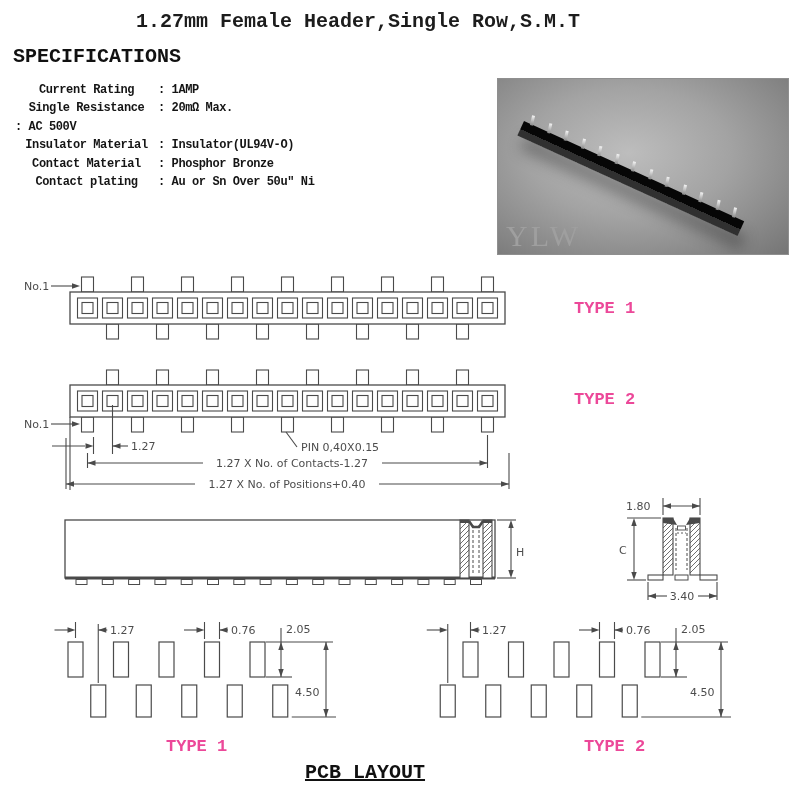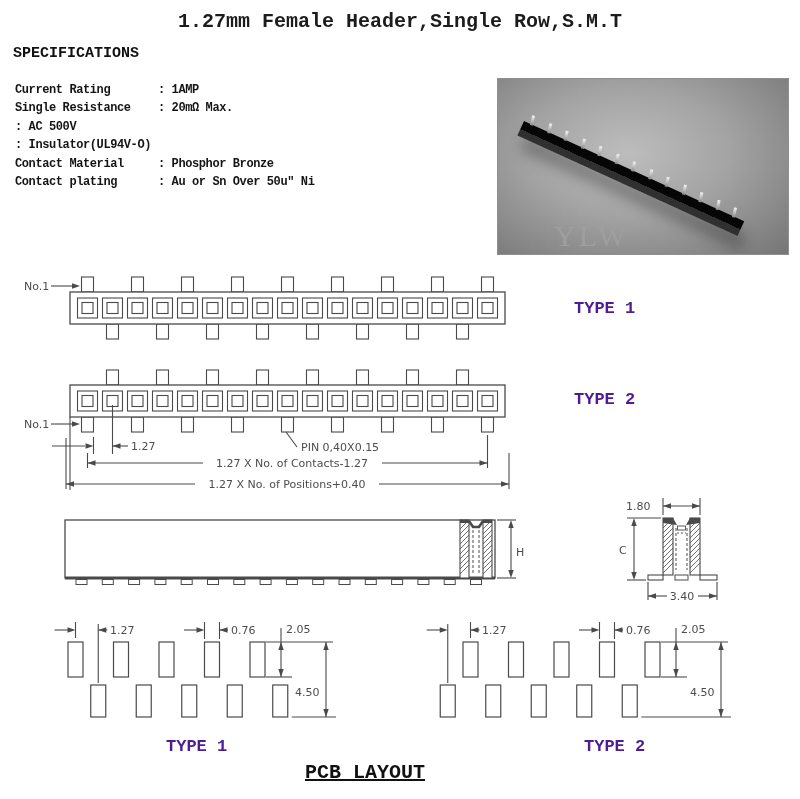--- a/index.html
+++ b/index.html
@@ -1,50 +1,50 @@
 <!DOCTYPE html>
 <html><head>
 <meta charset="utf-8">
 <style>
   * { margin:0; padding:0; box-sizing:border-box; }
   html,body { width:800px; height:799px; background:#fff; }
   body { position:relative; font-family:"Liberation Mono","DejaVu Sans Mono",monospace; overflow:hidden; }
   .abs { position:absolute; }
-  .title { left:0; top:10px; width:716px; text-align:center; font-size:20px; font-weight:bold; color:#1c1c1c;margin-left:42px; }
-  .spec-head { left:13px; top:45px; font-size:15px; font-weight:bold; color:#111; }
+  .title { left:0; top:10px; width:716px; text-align:center; font-size:20px; font-weight:bold; color:#1c1c1c; }
+  .spec-head { left:13px; top:45px; font-size:20px; font-weight:bold; color:#111; }
   .specs { left:15px; top:81px; font-size:12px; font-weight:bold; color:#151515; letter-spacing:-0.4px; }
-  .spec-row { display:flex; height:18.4px; line-height:18.4px; white-space:pre; }
+  .spec-row { display:flex; height:18.4px; line-height:18.4px; white-space:pre;text-align:center; }
   .spec-label { width:143px; flex:0 0 143px; }
   .photo { left:497px; top:78px; width:292px; height:177px;
            background:radial-gradient(ellipse at 45% 42%, #bdbdbd 0%, #a3a3a3 45%, #8a8a8a 75%, #757575 100%);
            border:1px solid #8f8f8f; overflow:hidden; }
   .bar { position:absolute; left:26px; top:42px; width:242px; height:16px;
          background:linear-gradient(#060606 0 55%, #303030 55% 100%);
          transform:rotate(24.5deg); transform-origin:0 0;
          box-shadow:8px 12px 14px rgba(30,30,30,0.35); }
   .cpin { position:absolute; top:-9px; width:3px; height:10px;
           background:linear-gradient(#f4f4f4,#8a8a8a); transform:rotate(-12deg); }
   .wm { position:absolute; left:8px; bottom:1px; font-family:"Liberation Serif","DejaVu Serif",serif;
-        font-size:30px; color:#9f9f9f; letter-spacing:3px;margin-left:48px; }
-  .draw-label { font-size:17px; font-weight:bold; color:#4c1d95; white-space:pre; }
+        font-size:30px; color:#9f9f9f; letter-spacing:3px; }
+  .draw-label { font-size:17px; font-weight:bold; color:#ec4899; white-space:pre; }
   .pcb-head { left:0; top:761px; width:730px; text-align:center; font-size:20px; font-weight:bold; color:#111;text-decoration:underline; }
   svg { position:absolute; overflow:visible; }
   svg text { font-family:"DejaVu Sans","Liberation Sans",sans-serif; font-size:11px; fill:#4d4d4d; }
 </style>
 </head>
 <body>
 
 <div class="abs title">1.27mm Female Header,Single Row,S.M.T</div>
 <div class="abs spec-head">SPECIFICATIONS</div>
 
 <div class="abs specs">
   <div class="spec-row"><span class="spec-label">Current Rating</span><span>: 1AMP</span></div>
   <div class="spec-row"><span class="spec-label">Single Resistance</span><span>: 20mΩ Max.</span></div>
   <div class="spec-row"><span>: AC 500V</span></div>
-  <div class="spec-row"><span>: Insulator(UL94V-O)</span></div>
+  <div class="spec-row"><span class="spec-label">Insulator Material</span><span>: Insulator(UL94V-O)</span></div>
   <div class="spec-row"><span class="spec-label">Contact Material</span><span>: Phosphor Bronze</span></div>
   <div class="spec-row"><span class="spec-label">Contact plating</span><span>: Au or Sn Over 50u" Ni</span></div>
 </div>
 
 <div class="photo abs">
   <div class="bar" id="photo-bar">
       <div class="cpin" style="left: 6px;"></div>
       <div class="cpin" style="left: 24.5px;"></div>
       <div class="cpin" style="left: 43px;"></div>
       <div class="cpin" style="left: 61.5px;"></div>

